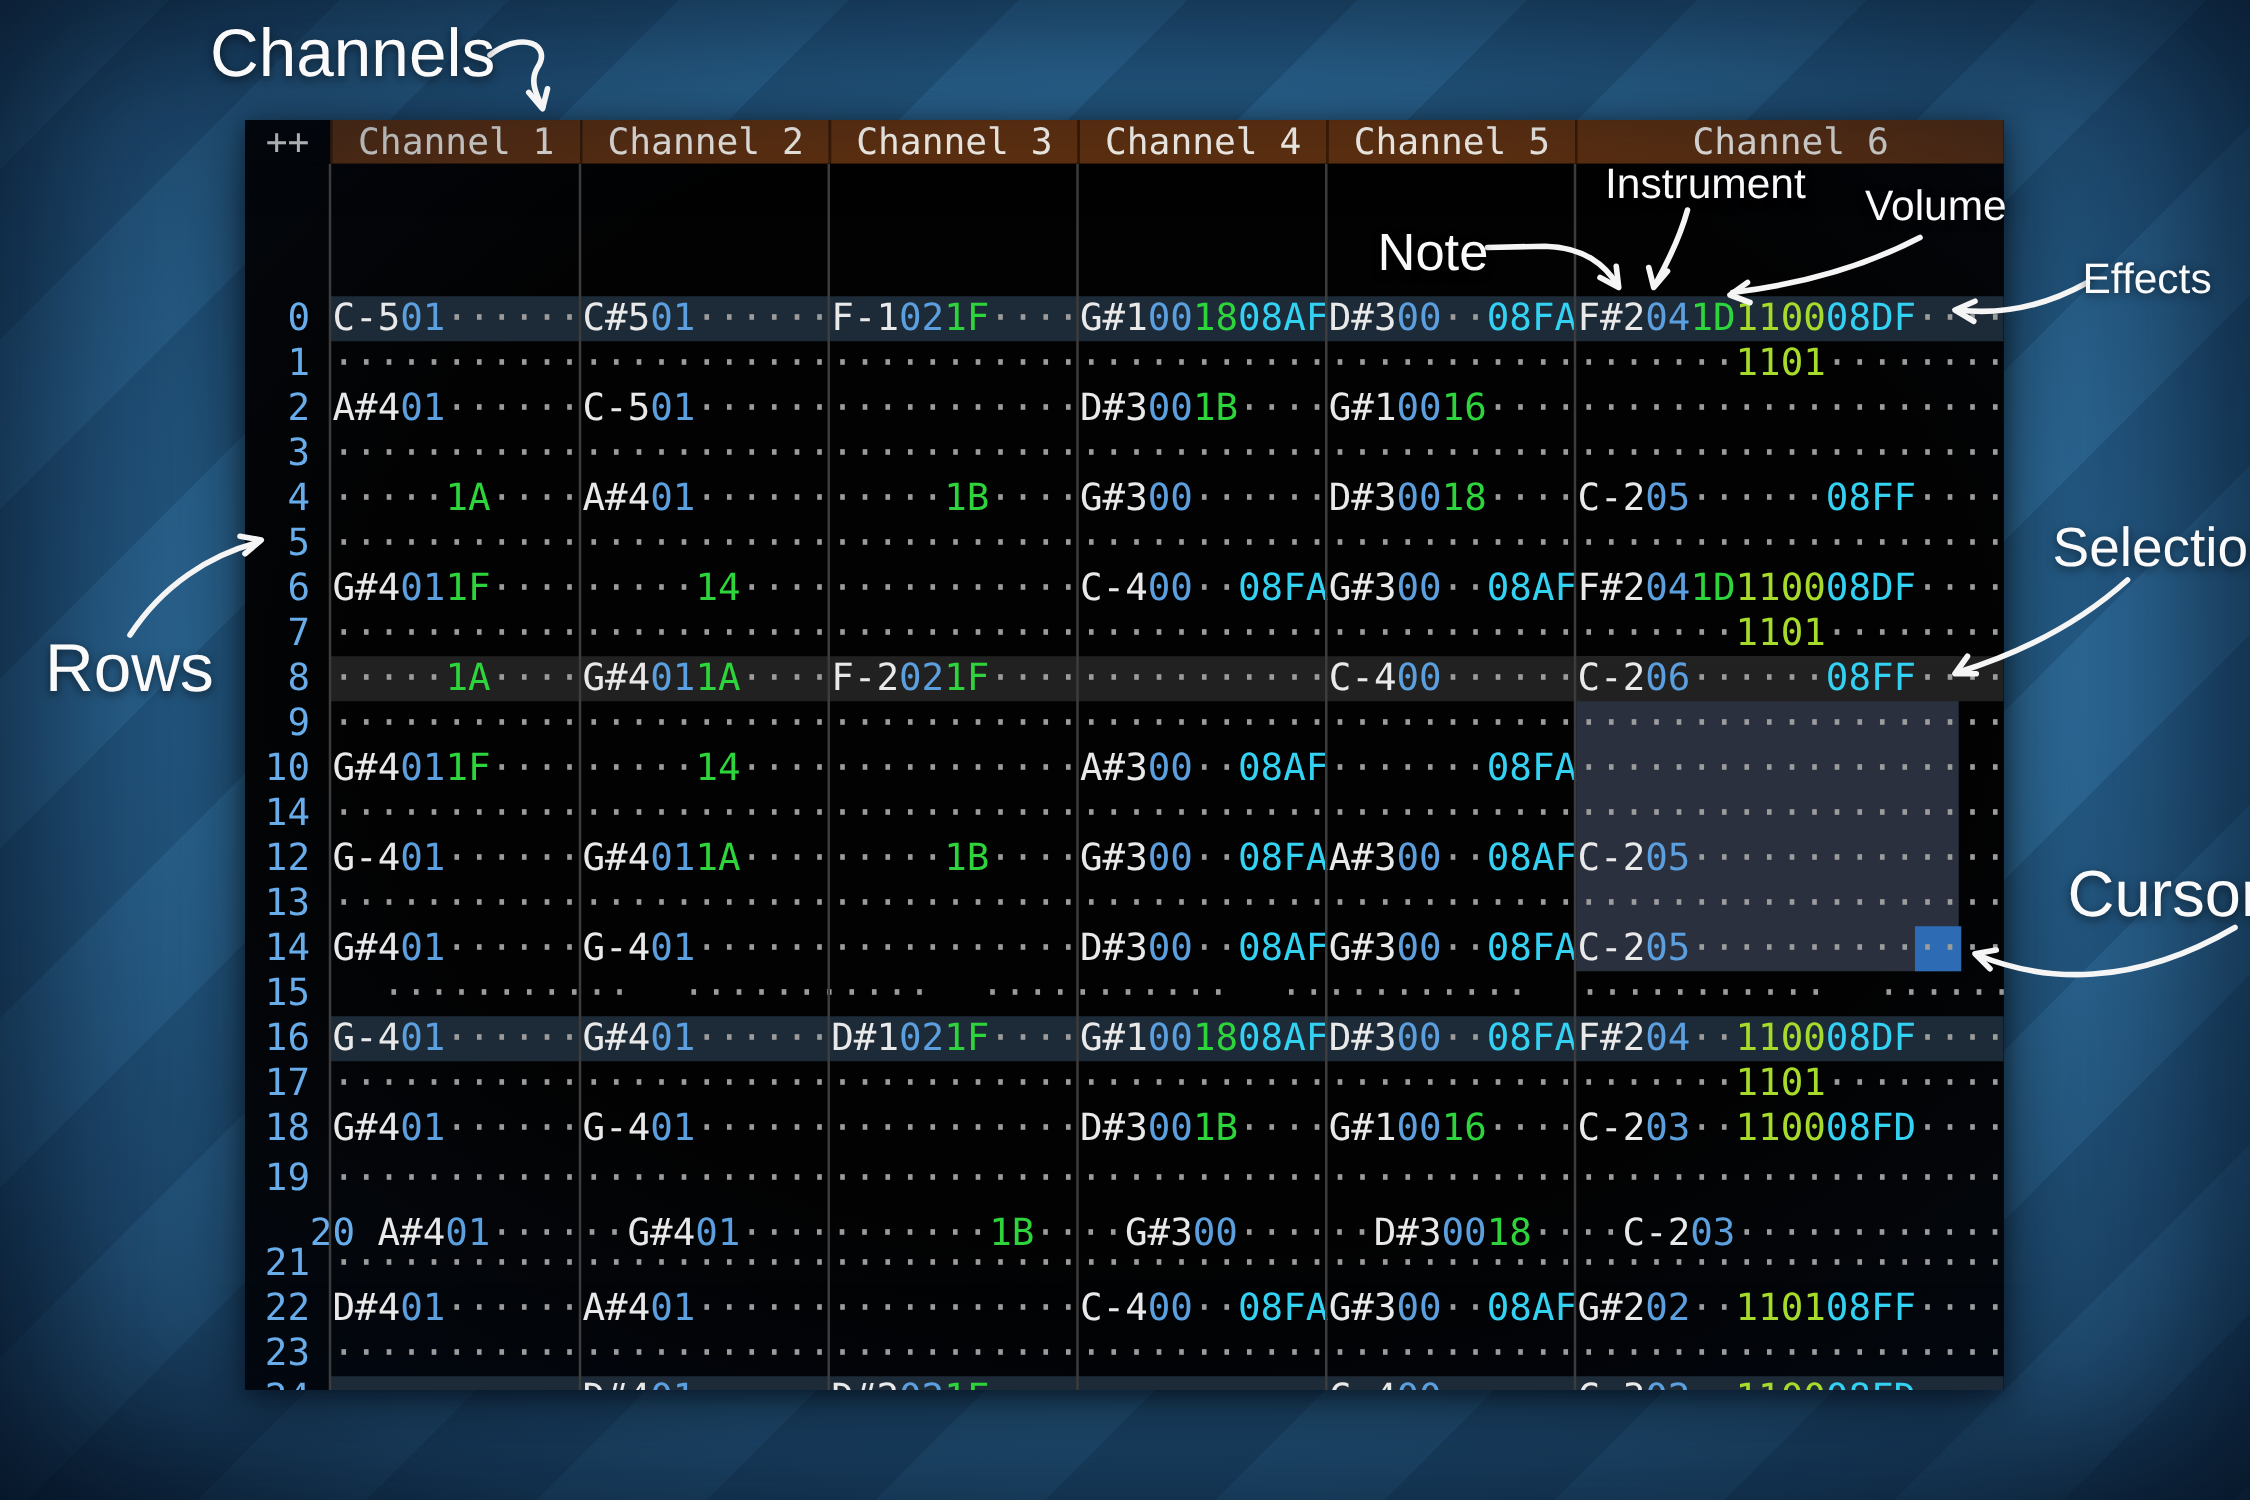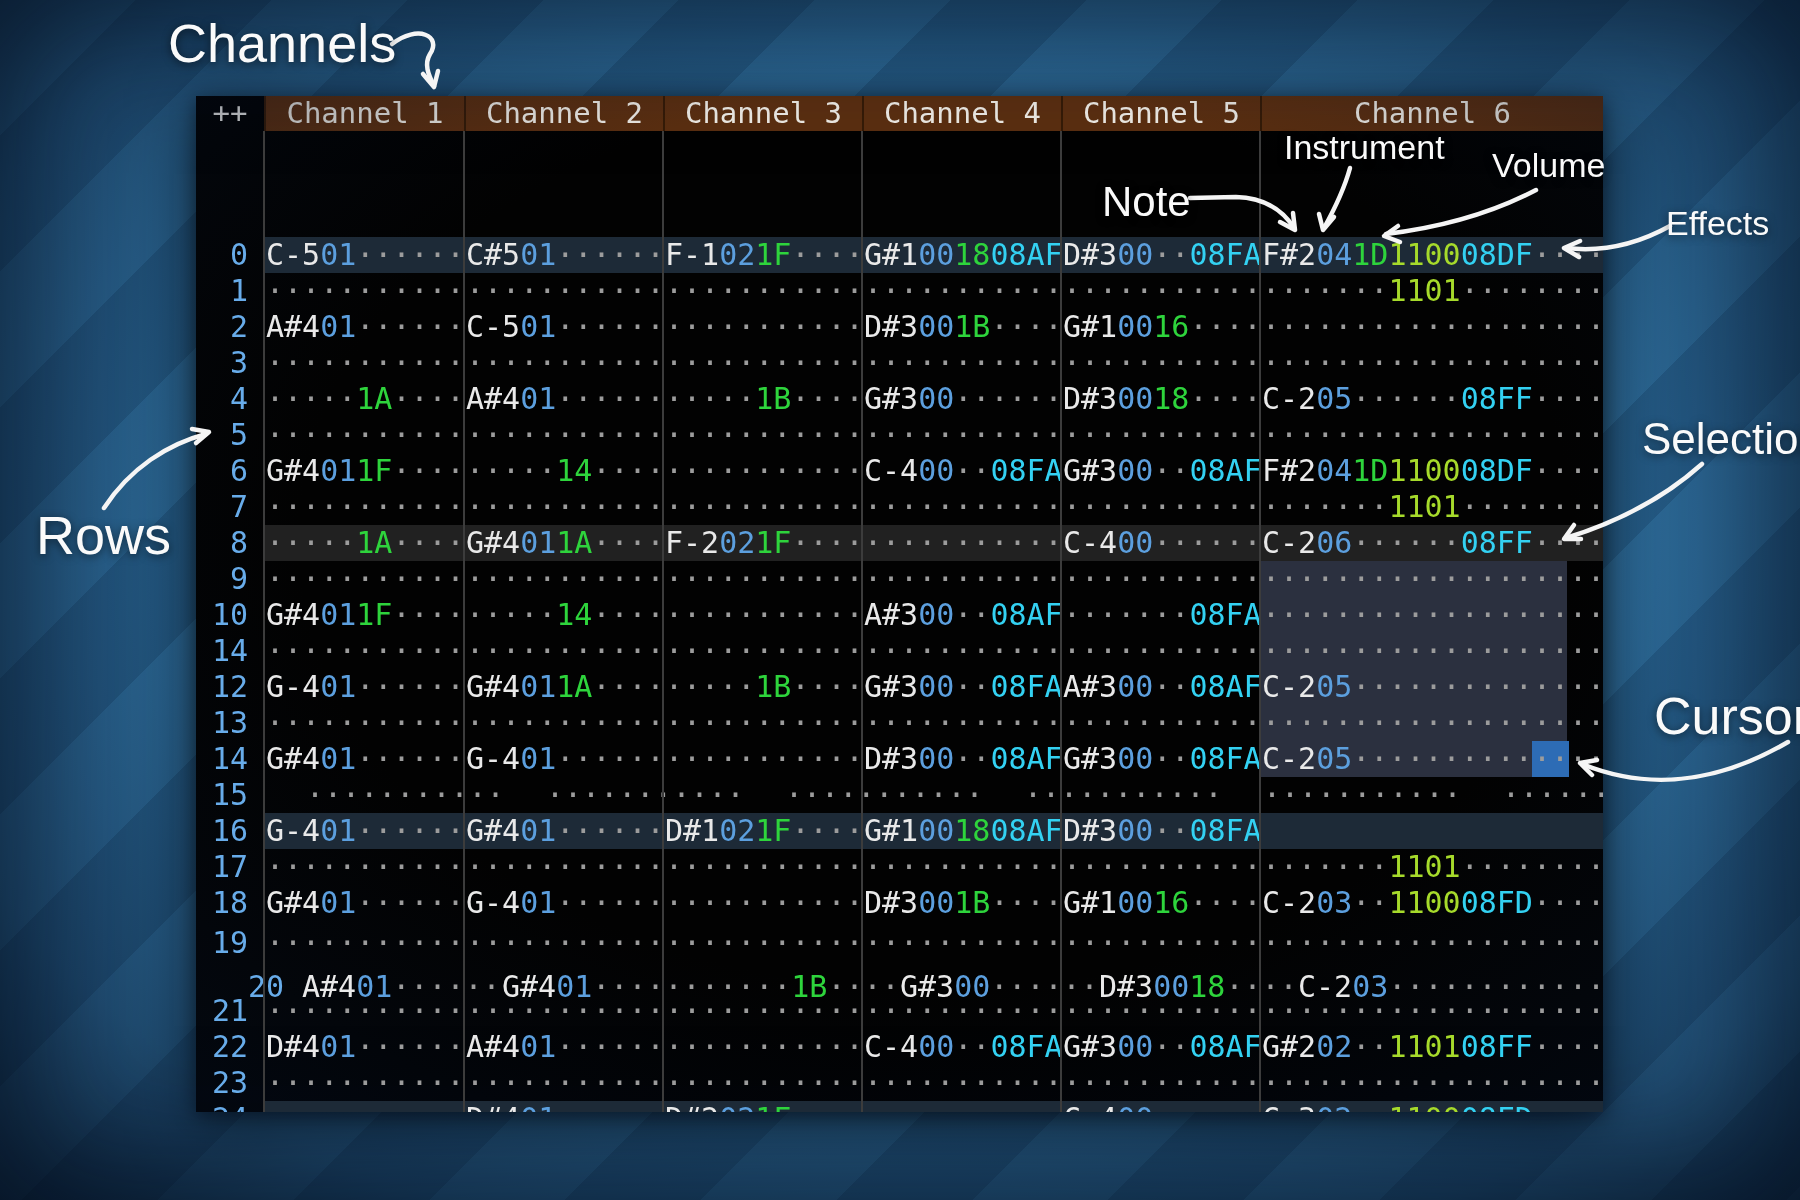--- a/index.html
+++ b/index.html
@@ -210,20 +210,21 @@
           <div class="cell c4"><span class="t-d">···········</span></div>
           <div class="cell c5"><span class="t-d">···················</span></div>
         </div>
         <div class="row hl-blue" style="top: 682px;">
           <div class="rn">16</div>
           <div class="cell c0"><span class="t-n">G-4</span><span class="t-i">01</span><span class="t-d">··</span><span class="t-d">····</span></div>
           <div class="cell c1"><span class="t-n">G#4</span><span class="t-i">01</span><span class="t-d">··</span><span class="t-d">····</span></div>
           <div class="cell c2"><span class="t-n">D#1</span><span class="t-i">02</span><span class="t-v">1F</span><span class="t-d">····</span></div>
           <div class="cell c3"><span class="t-n">G#1</span><span class="t-i">00</span><span class="t-v">18</span><span class="t-f">08AF</span></div>
           <div class="cell c4"><span class="t-n">D#3</span><span class="t-i">00</span><span class="t-d">··</span><span class="t-f">08FA</span></div>
+          <div class="cell c5"><span class="t-n">F#2</span><span class="t-i">04</span><span class="t-d">··</span><span class="t-g">1100</span><span class="t-f">08DF</span><span class="t-d">····</span></div>
         </div>
         <div class="row" style="top: 718px;">
           <div class="rn">17</div>
           <div class="cell c0"><span class="t-d">···········</span></div>
           <div class="cell c1"><span class="t-d">···········</span></div>
           <div class="cell c2"><span class="t-d">···········</span></div>
           <div class="cell c3"><span class="t-d">···········</span></div>
           <div class="cell c4"><span class="t-d">···········</span></div>
           <div class="cell c5"><span class="t-d">···</span><span class="t-d">··</span><span class="t-d">··</span><span class="t-g">1101</span><span class="t-d">····</span><span class="t-d">····</span></div>
         </div>

